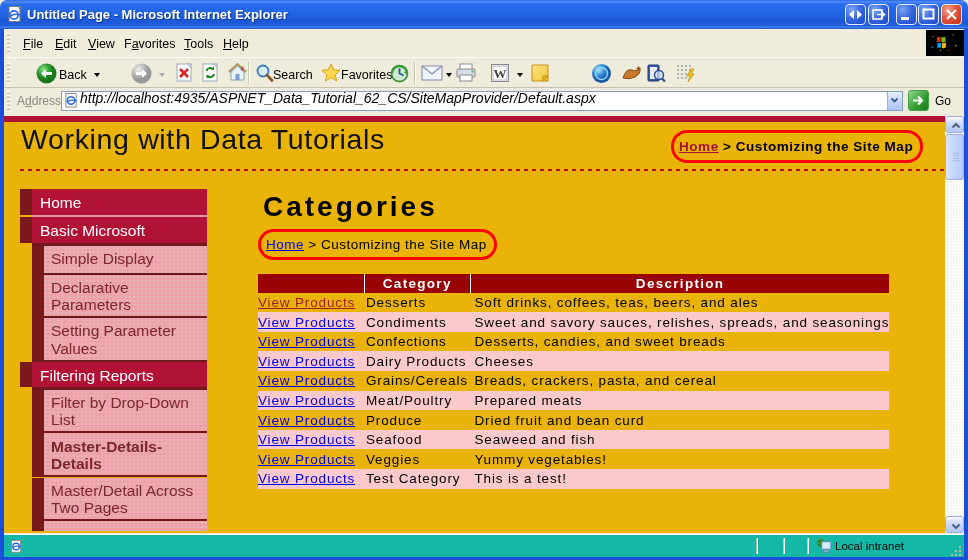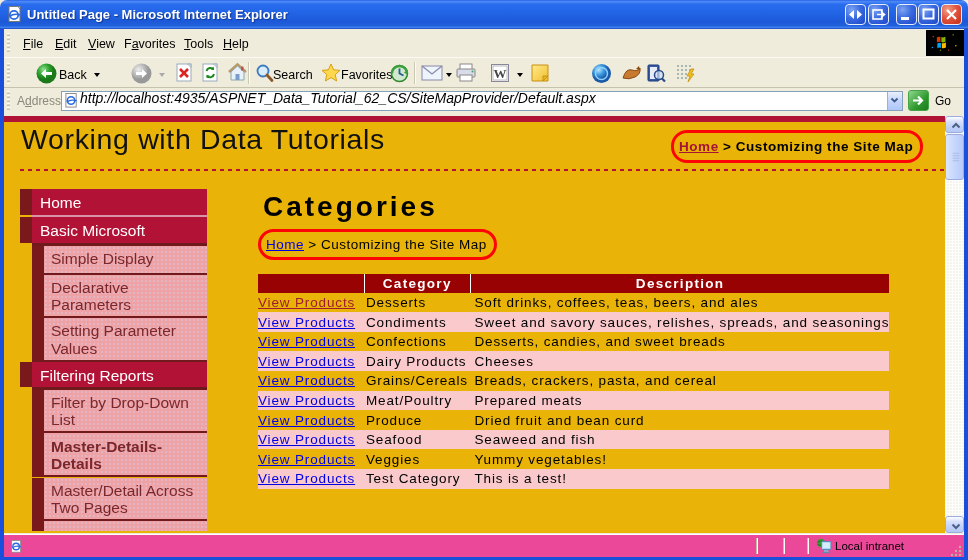--- a/index.html
+++ b/index.html
@@ -64,21 +64,21 @@
 .rowpink{background:#f9c9cc;}
 .c2{padding-left:2px !important;}
 .c3{padding-left:4px !important;}
 
 #scrollbar{left:945px;top:116px;width:19px;height:417px;background:#f4f3ec;
   background-image:radial-gradient(circle,rgba(255,255,255,0.9) 1px,transparent 1.2px);background-size:3px 3px;}
 .sbtn{left:0px;width:19px;height:17px;background:linear-gradient(180deg,#fdfdfe 0%,#d7e0fb 30%,#c4d4fa 60%,#b4c8f6 100%);border:1px solid #9cace0;box-sizing:border-box;border-radius:3px;}
 #sthumb{left:0px;top:18px;width:19px;height:46px;background:linear-gradient(90deg,#dbe5fd 0%,#cadafc 40%,#b6c9f8 100%);border:1px solid #9cace0;box-sizing:border-box;border-radius:3px;}
 .chev{position:absolute;left:4.5px;width:10px;height:10px;}
 
-#statusbar{left:4px;top:534px;width:960px;height:22px;background:#ec4899;border-top:1px solid #fff;}
+#statusbar{left:4px;top:534px;width:960px;height:22px;background:#14b8a6;border-top:1px solid #fff;}
 #statustext{left:831px;top:5px;font-size:11.5px;color:#000;}
 .spane{top:3px;width:1px;height:16px;background:#c2bfa9;border-right:1px solid #fdfcf7;}
 </style>
 </head>
 <body>
 
 <div class="a" id="titlebar"></div>
 <div class="a" style="left:7px;top:6px;width:16px;height:16px;">
 <svg width="16" height="16" viewBox="0 0 16 16">
       <rect x="2" y="0.5" width="11" height="15" fill="#fff" stroke="#777"></rect>

